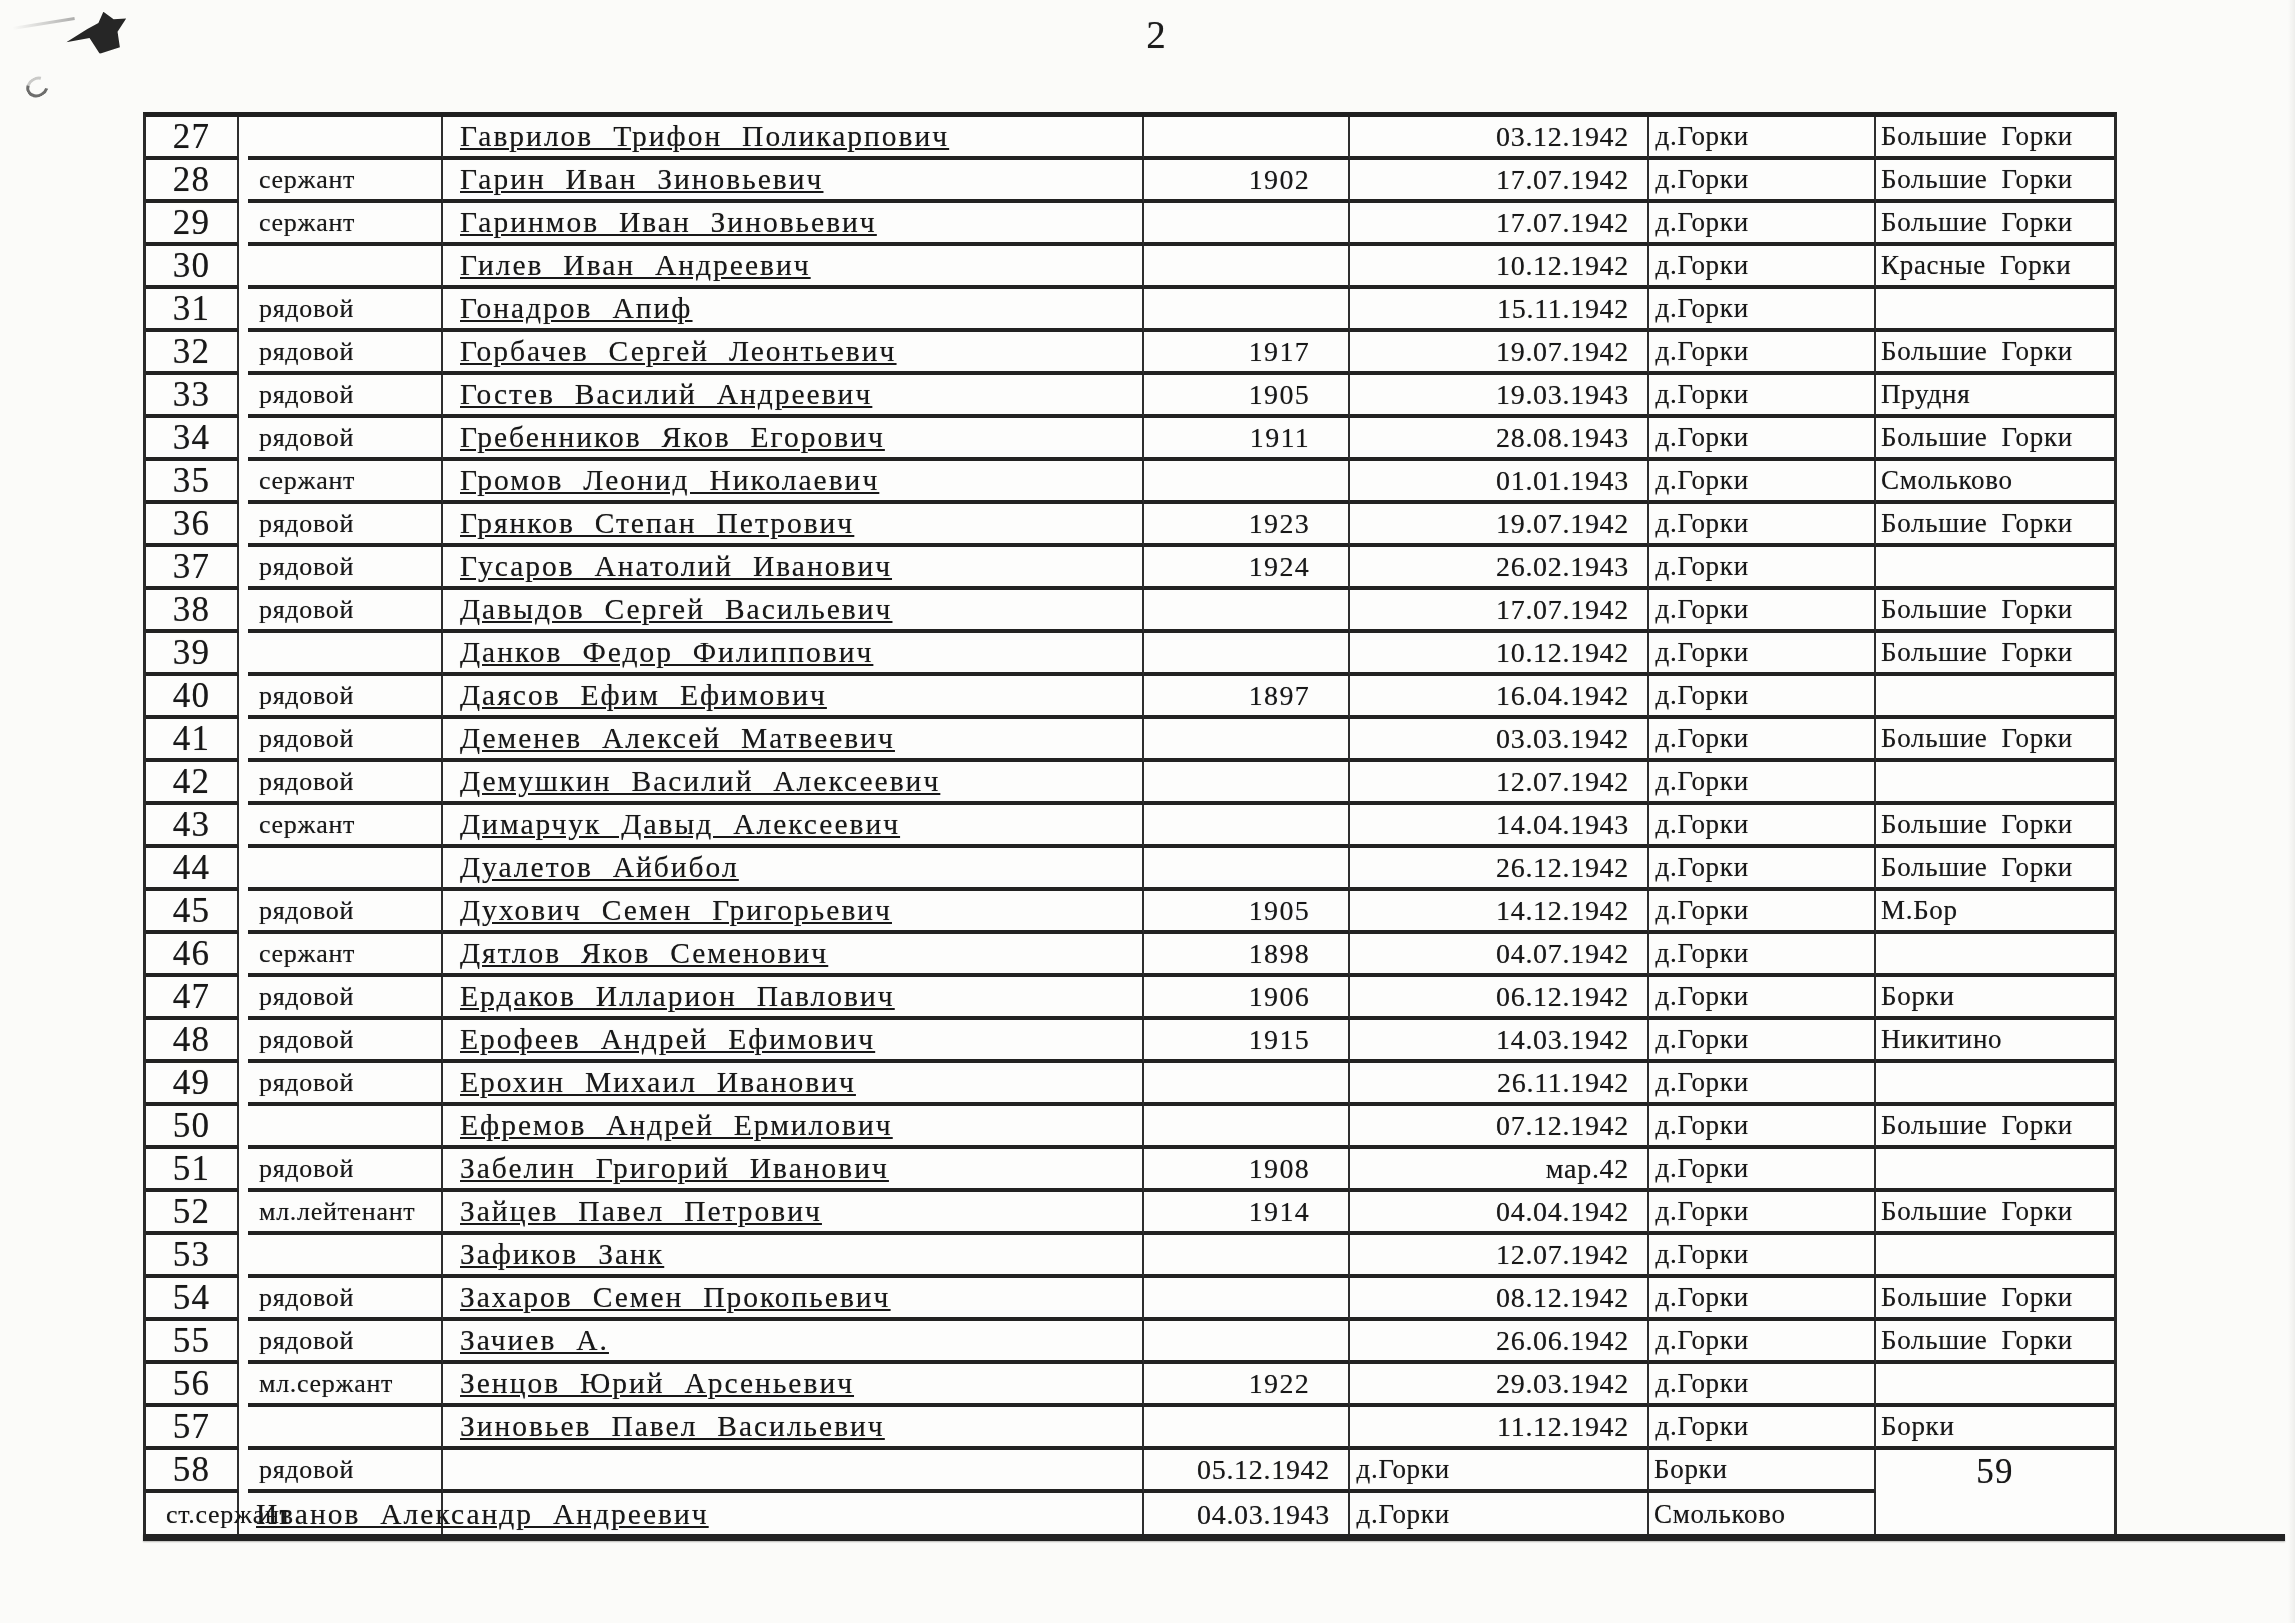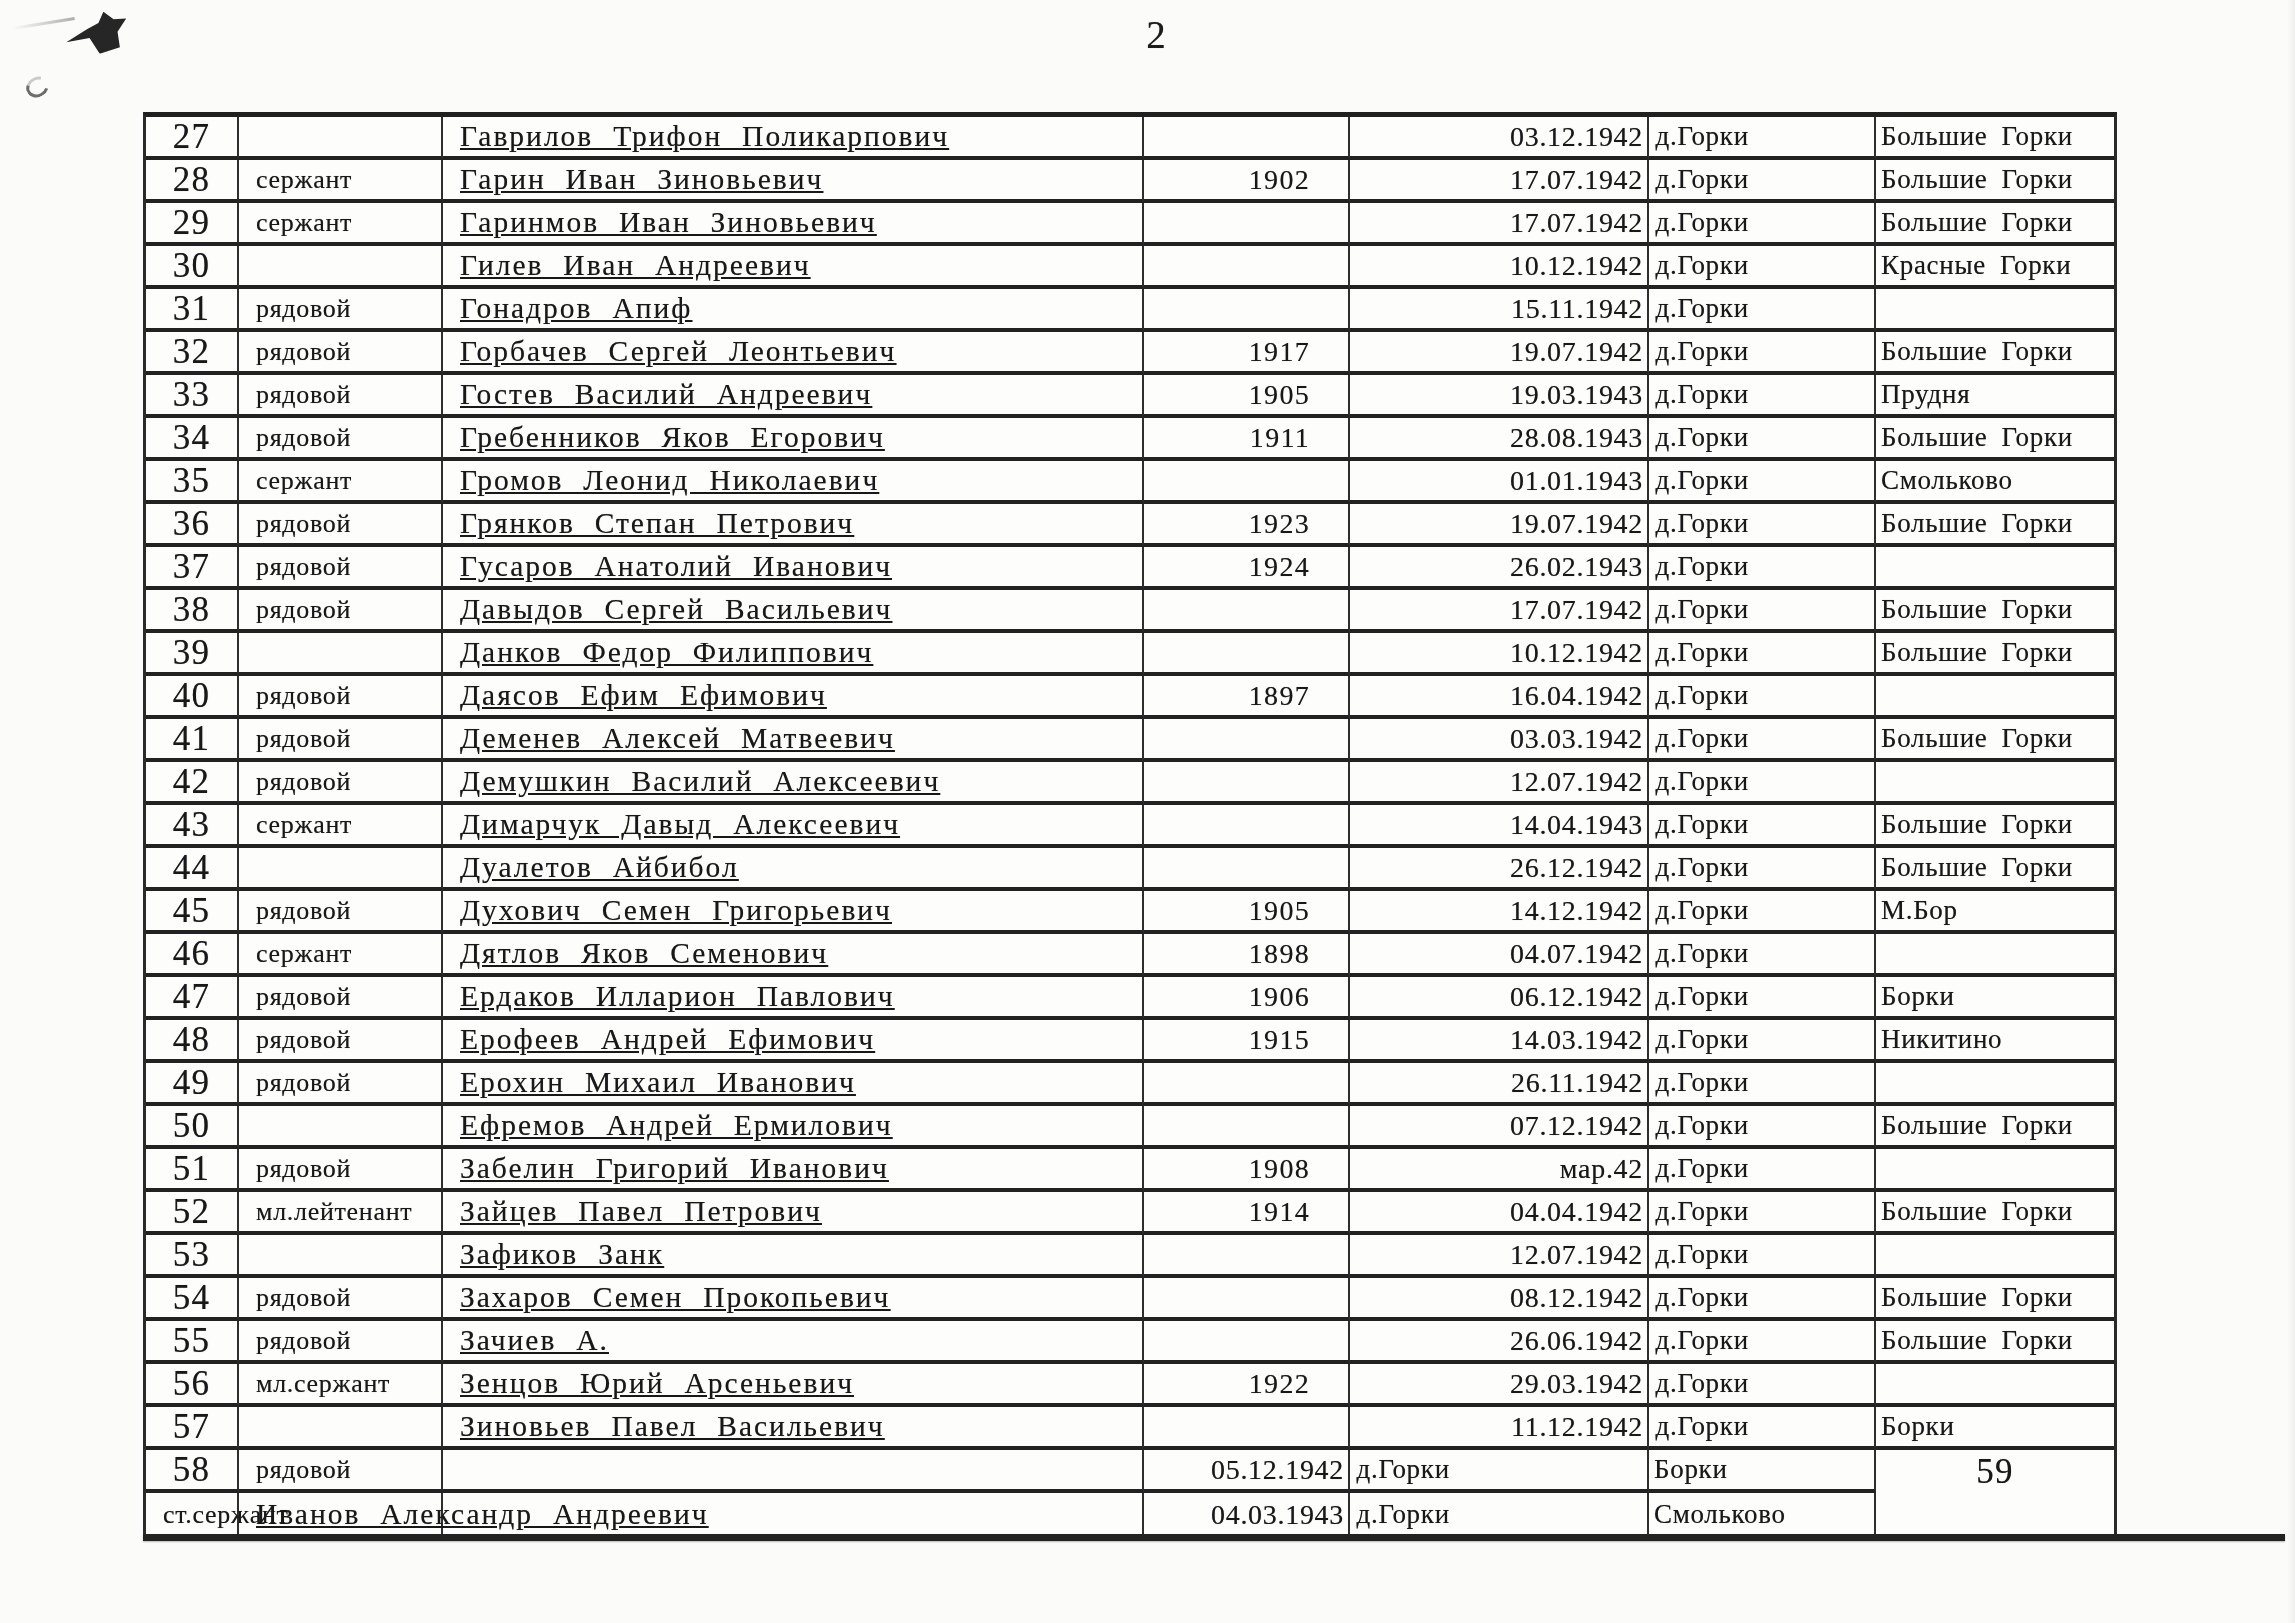--- a/index.html
+++ b/index.html
@@ -56,24 +56,24 @@
     border-bottom:4.6px solid #222;
     border-right:2.6px solid #2e2e2e;
     display:flex;align-items:center;
     white-space:nowrap;overflow:visible;
     text-shadow:0 0 0.7px rgba(10,10,10,.5);
   }
   .cell:nth-child(7n){border-right:0;}
   .cell:nth-last-child(-n+7){border-bottom:0;}
 
   .c0{justify-content:center;font-size:35px;letter-spacing:1.3px;}
-  .c1{padding-left:17px;font-size:26px;letter-spacing:0.7px;}
+  .c1{padding-left:11px;font-size:26px;letter-spacing:0.7px;margin-left:9px;}
   .c2{padding-left:17px;font-size:29.5px;letter-spacing:2px;word-spacing:10.5px;text-decoration:underline;}
   .c3{justify-content:flex-end;padding-right:38px;font-size:28px;letter-spacing:1.3px;}
-  .c4{justify-content:flex-end;padding-right:4px;font-size:28px;letter-spacing:0.7px;}
+  .c4{justify-content:flex-end;padding-right:18px;font-size:28px;letter-spacing:0.7px;}
   .c5{padding-left:6.6px;font-size:27px;letter-spacing:0.7px;}
   .c6{padding-left:5px;font-size:27px;letter-spacing:0.7px;word-spacing:6.6px;}
 
   
   .bottom-line{
     position:absolute;left:143px;top:1534px;width:2142px;height:6.6px;
     background:#232323;
     box-shadow:0 1.3px 1.3px rgba(60,60,60,.35);
   }
   

